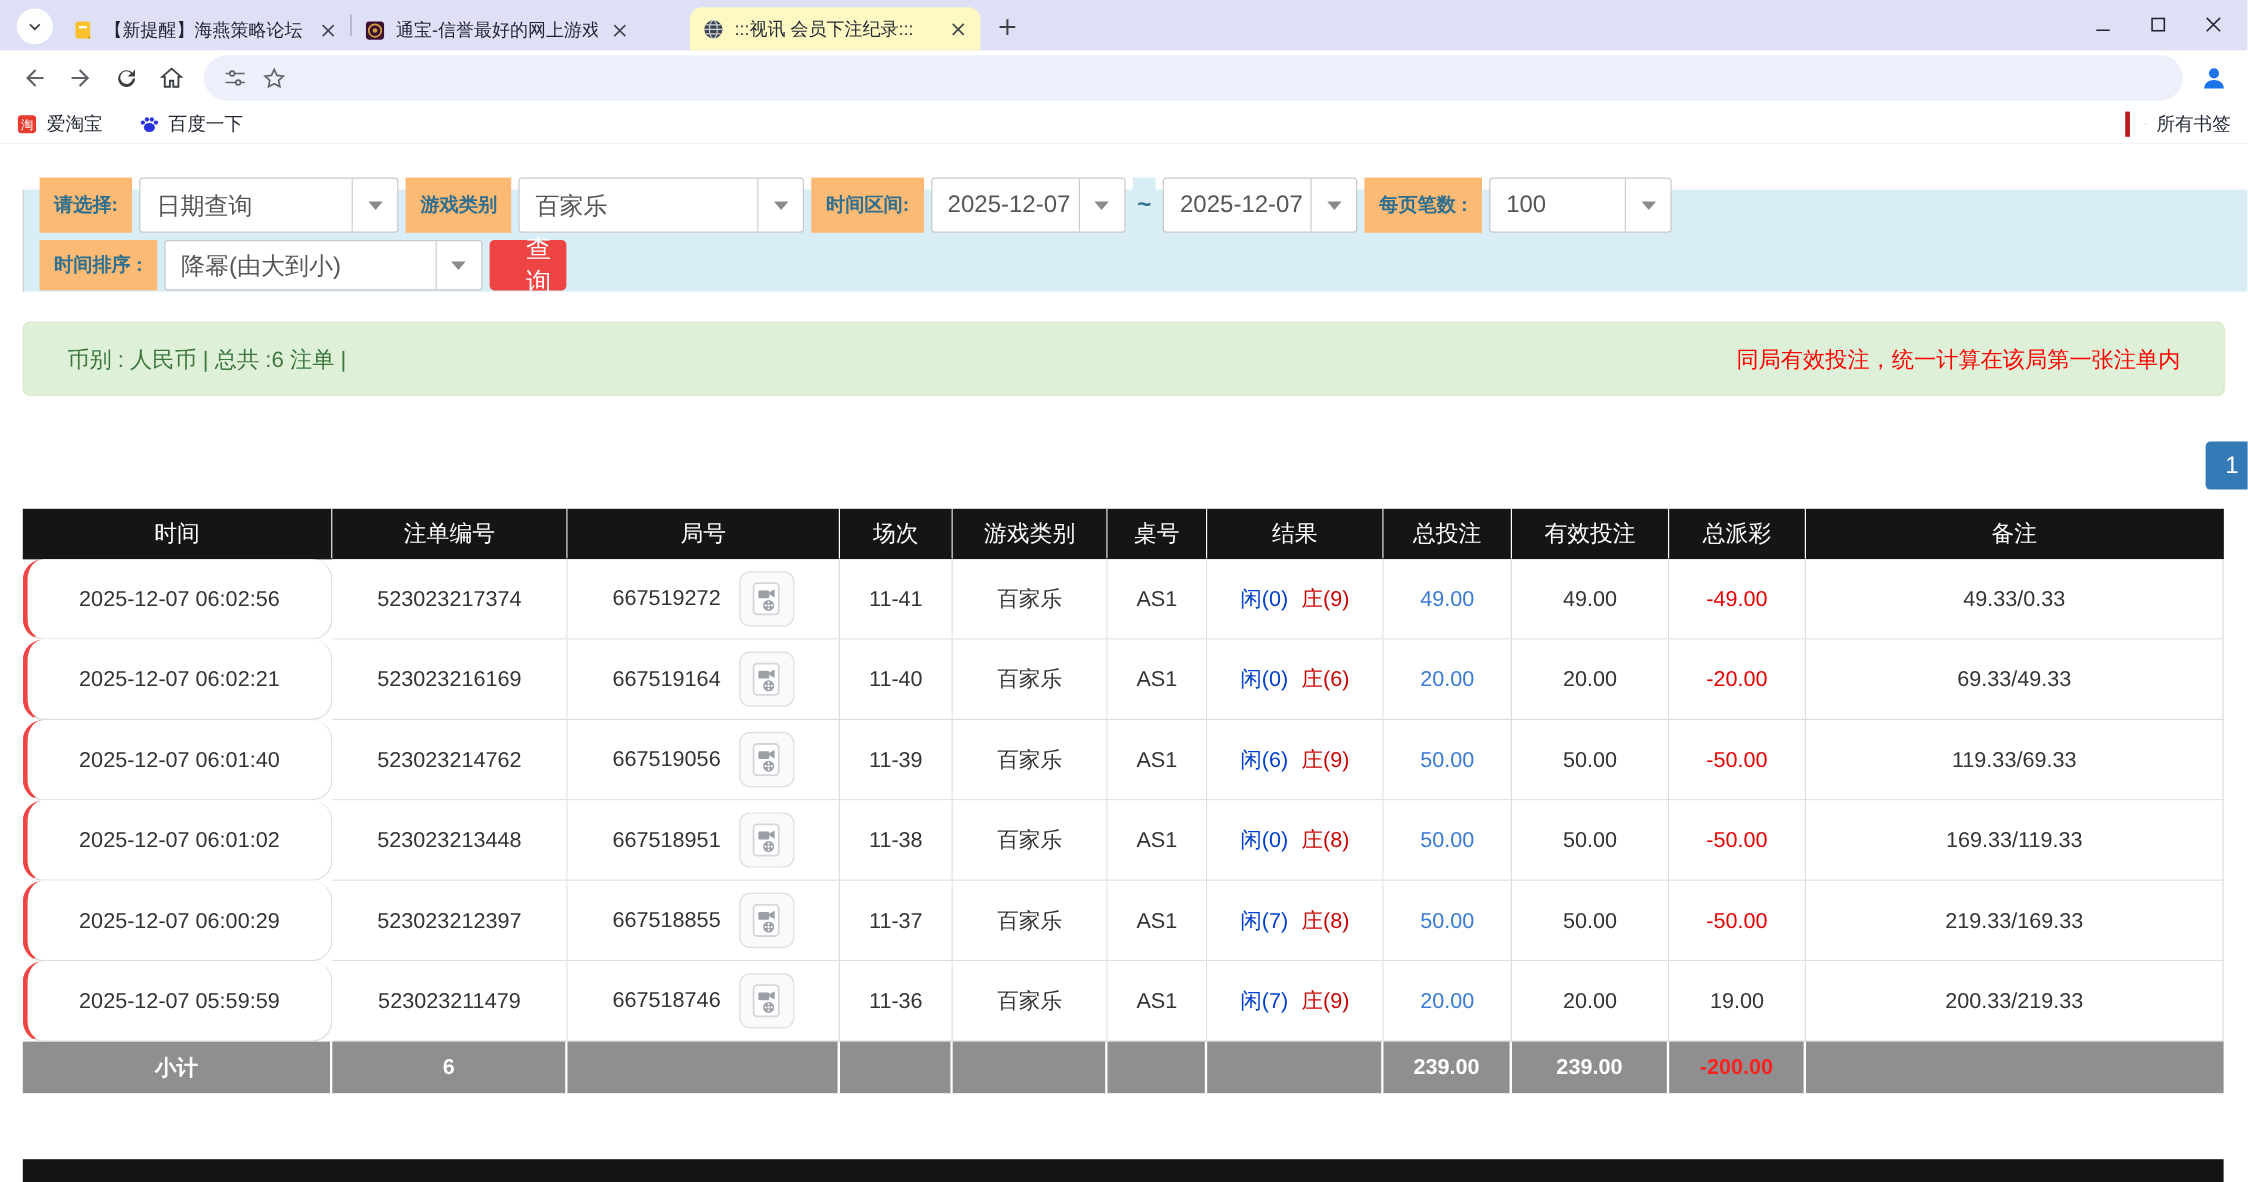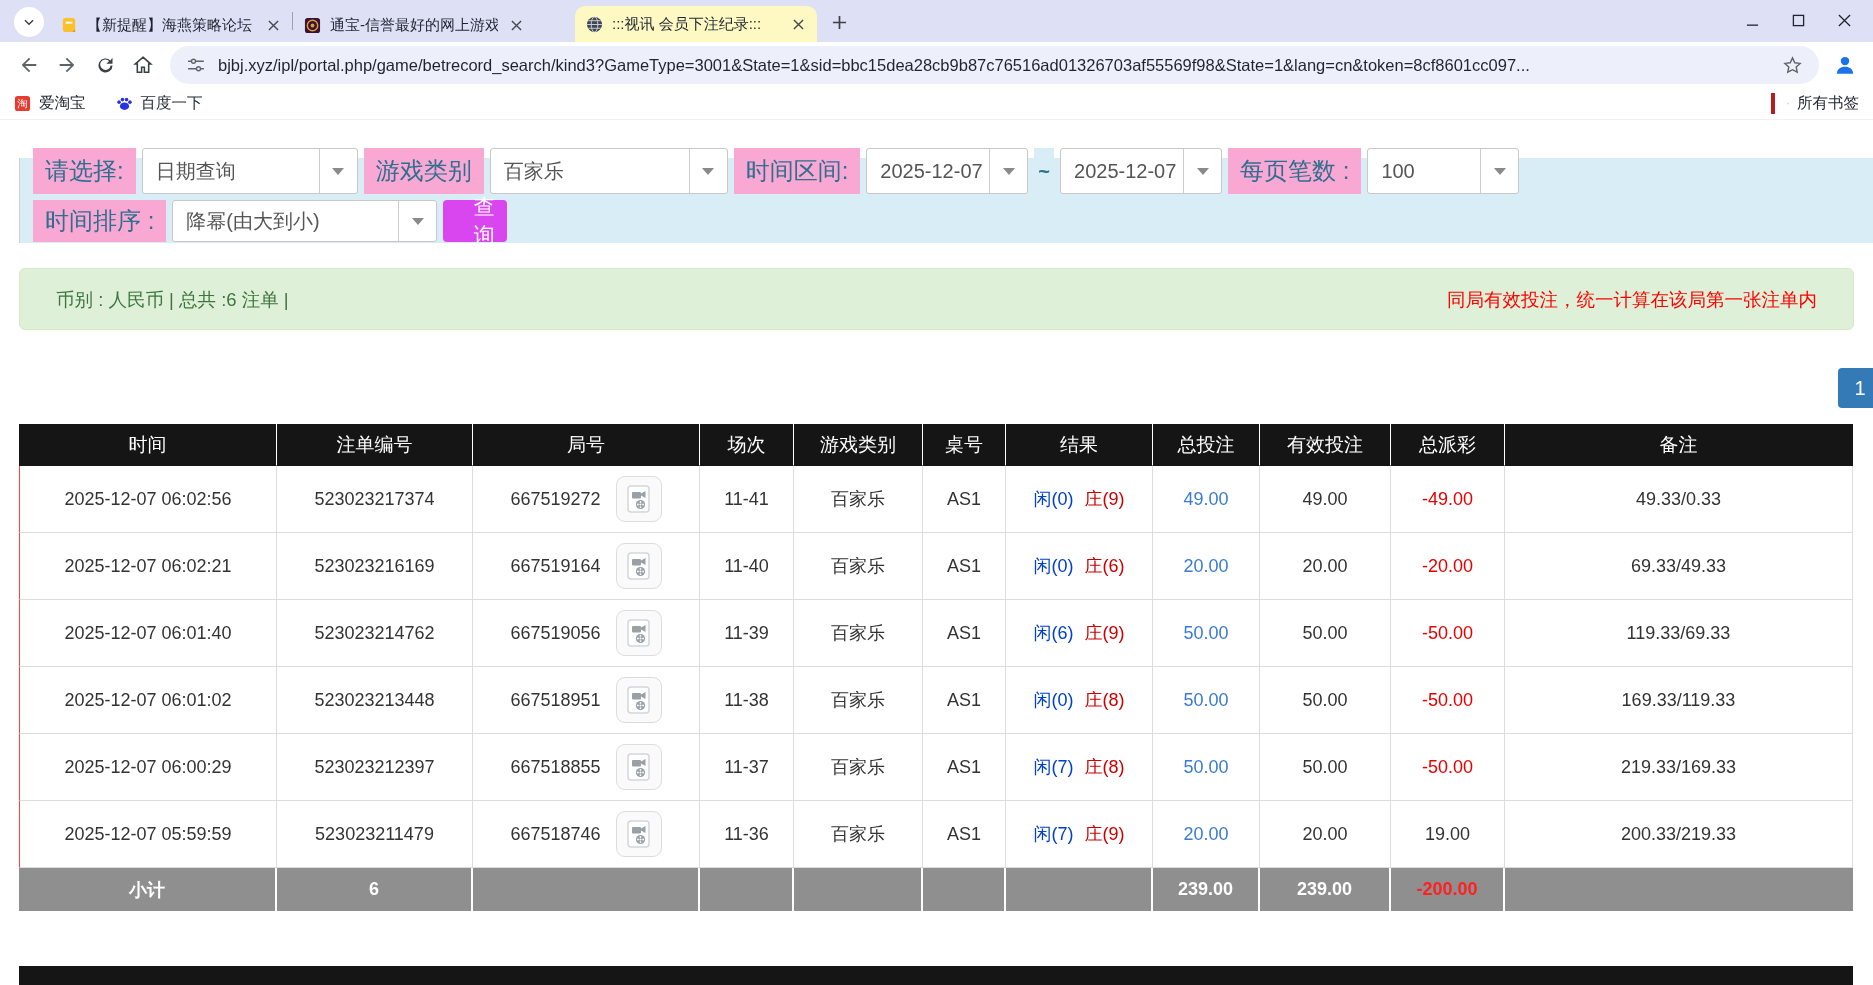--- a/index.html
+++ b/index.html
@@ -30,39 +30,39 @@
   .bookmarksbar { height:32px; background:#fff; display:flex; align-items:center; padding:0 14px; border-bottom:1px solid #f0f0f0; }
   .bookmark { display:flex; align-items:center; gap:8px; font-size:15.5px; color:#1f2430; margin-right:30px; }
   .bm-right { margin-left:auto; display:flex; align-items:center; gap:8px; border-left:4px solid #b91c1c; padding-left:12px; width:88px; overflow:hidden; font-size:15.5px; color:#1f2430; white-space:nowrap; }
 
   
   .content { position:relative; width:1873px; height:865px; background:#fff; }
 
   .filter-panel { position:absolute; left:19px; right:0; top:38px; height:85px; background:#d9edf7; border-left:1px solid #d0d0d0; }
   .frow1 { position:absolute; left:33px; top:28px; height:46px; display:flex; align-items:stretch; gap:6px; }
   .frow2 { position:absolute; left:33px; top:80px; height:42px; display:flex; align-items:stretch; gap:6px; }
-  .flabel { display:flex; align-items:center; padding:0 12px; background:#f9a8d4; color:#2e6f8f; font-weight:normal; font-size:24px; white-space:nowrap; }
+  .flabel { display:flex; align-items:center; padding:0 12px; background:#fdba74; color:#2e6f8f; font-weight:bold; font-size:16px; white-space:nowrap; }
   .tilde { display:flex; align-items:center; padding:0 4px; background:#d9edf7; color:#2e6f8f; font-weight:bold; font-size:20px; }
   .fselect { display:flex; background:#fff; border:1px solid #c8c8c8; border-radius:3px; cursor:pointer; }
   .sel-text { flex:1; display:flex; align-items:center; padding:0 13px; font-size:20px; color:#555; white-space:nowrap; overflow:hidden; }
   .sel-arrow { width:38px; border-left:1px solid #ccc; display:flex; align-items:center; justify-content:center; }
   .sel-arrow::after { content:""; border-left:6px solid transparent; border-right:6px solid transparent; border-top:7px solid #8a8a8a; }
-  .search-btn { width:64px; background:#d946ef; color:#fff; font-size:21px; border:none; border-radius:4px; display:flex; align-items:center; justify-content:center; cursor:pointer;padding-left:24px; }
+  .search-btn { width:64px; background:#ef4444; color:#fff; font-size:21px; border:none; border-radius:4px; display:flex; align-items:center; justify-content:center; cursor:pointer;padding-left:24px; }
 
   .summary-bar { position:absolute; left:19px; width:1835px; top:148px; height:62px; background:#dff0d8; border:1px solid #d6e9c6; border-radius:6px; display:flex; align-items:center; justify-content:space-between; padding:0 36px; }
   .summary-bar .info { color:#3c763d; font-size:18.5px; }
   .summary-bar .notice { color:#ff0000; font-size:18.5px; }
 
   .page-btn { position:absolute; left:1838px; top:248px; width:44px; height:40px; background:#337ab7; border-radius:4px; color:#fff; font-size:20px; display:flex; align-items:center; justify-content:center; cursor:pointer; }
 
   table.bets { position:absolute; left:19px; top:304px; width:1834px; border-collapse:separate; border-spacing:0; table-layout:fixed; }
   table.bets th { background:#151515; color:#fff; font-size:19px; font-weight:normal; height:42px; border-right:1px solid #fff; border-bottom:1px solid #151515; padding:0 4px; }
   table.bets th:last-child { border-right:1px solid #151515; }
   table.bets td { background:#fff; color:#333; font-size:18px; text-align:center; height:67px; border-right:1px solid #ddd; border-bottom:1px solid #ddd; padding:0 6px; vertical-align:middle; }
-  table.bets tbody td:first-child { border-left:1px solid #ef4444; }
+  table.bets tbody td:first-child { border-left:4px solid #ef4444;border-radius:17px; }
   table.bets .player { color:#0040cc; }
   table.bets .banker { color:#cc0000; margin-left:6px; }
   table.bets .betblue { color:#3a7bd5; cursor:pointer; }
   table.bets .payout.neg { color:#e60000; }
   table.bets tfoot td { background:#8f8f8f; color:#fff; font-weight:bold; font-size:18px; height:43px; border-right:2px solid #fff; border-bottom:none; }
   table.bets tfoot td:last-child { border-right:none; }
   table.bets tfoot tr.totalrow td { border-top:4px solid #fff; }
   table.bets tfoot td.payout.neg { color:#ff2020; }
   .video-btn { display:inline-flex; width:46px; height:46px; background:#fafafa; border:1px solid #ddd; border-radius:9px; align-items:center; justify-content:center; vertical-align:middle; margin-left:10px; cursor:pointer; }
   .round-num { vertical-align:middle; }
@@ -175,21 +175,20 @@
       </svg>
   </div>
 
   <div class="omnibox">
     <svg width="20" height="20" viewBox="0 0 24 24">
       <circle cx="9" cy="7.5" r="2.4" fill="none" stroke="#5f6368" stroke-width="1.6"></circle>
         <path d="M2.5 7.5H6.6M11.4 7.5h10" stroke="#5f6368" stroke-width="1.6"></path>
       <circle cx="15" cy="16.5" r="2.4" fill="none" stroke="#5f6368" stroke-width="1.6"></circle>
         <path d="M2.5 16.5h10M17.4 16.5h4.1" stroke="#5f6368" stroke-width="1.6"></path>
     </svg>
-    <span class="url">bjbj.xyz/ipl/portal.php/game/betrecord_search/kind3?GameType=3001&amp;State=1&amp;sid=bbc15dea28cb9b87c76516ad01326703af55569f98&amp;State=1&amp;lang=cn&amp;token=8cf8601cc097...</span>
     <svg width="21" height="21" viewBox="0 0 24 24">
         <path d="M12 3.3l2.6 5.6 6.1.7-4.5 4.1 1.2 6L12 16.8 6.6 19.7l1.2-6-4.5-4.1 6.1-.7z" fill="none" stroke="#5f6368" stroke-width="1.6"></path>
       </svg>
   </div>
 
   <div class="profile">
     <svg width="26" height="26" viewBox="0 0 24 24">
         <circle cx="12" cy="8.4" r="3.9" fill="#1a73e8"></circle>
         <path d="M4.5 20c0-4.1 3.4-6.4 7.5-6.4s7.5 2.3 7.5 6.4z" fill="#1a73e8"></path>
       </svg>

